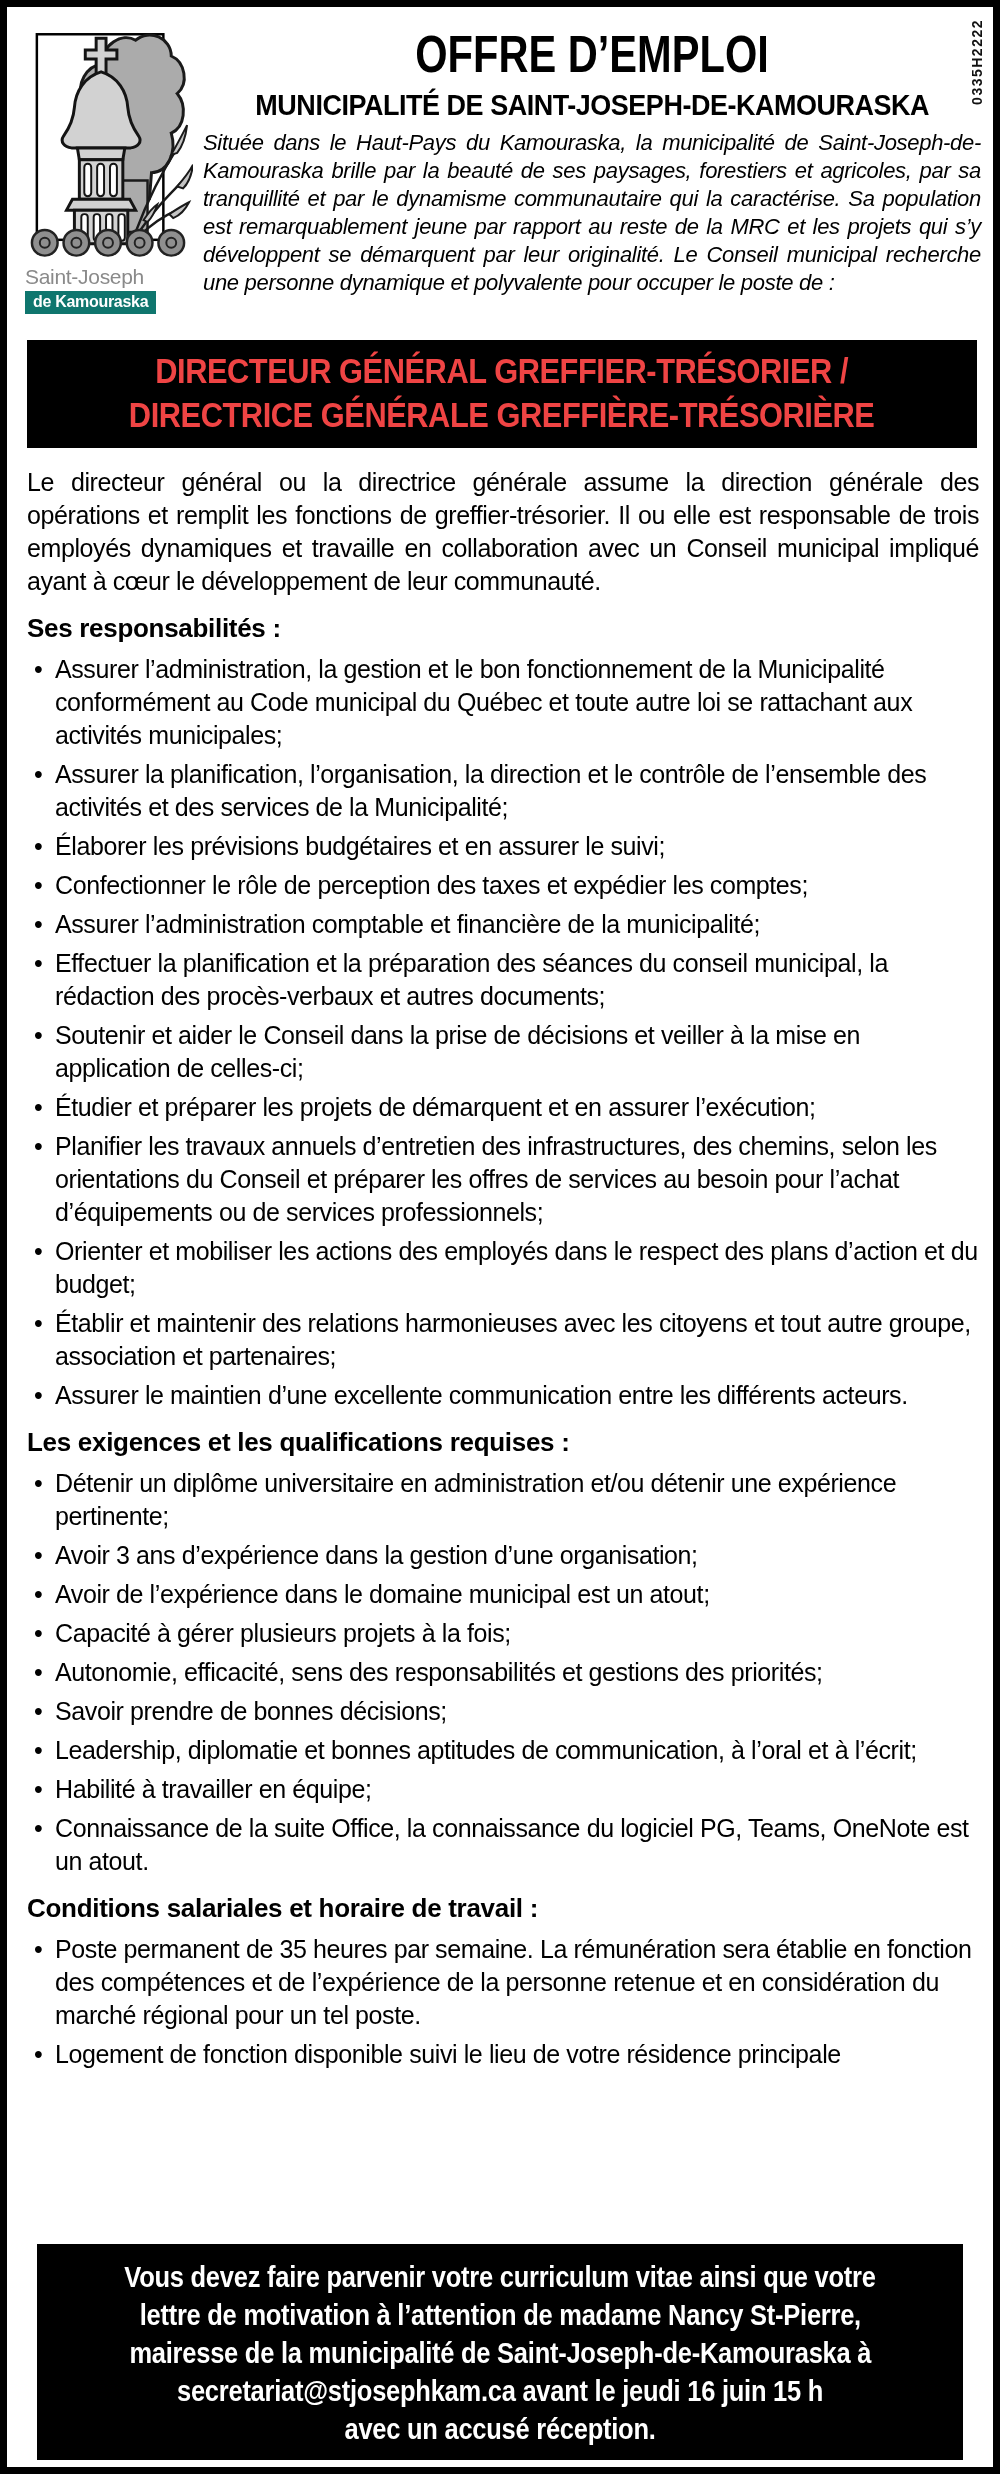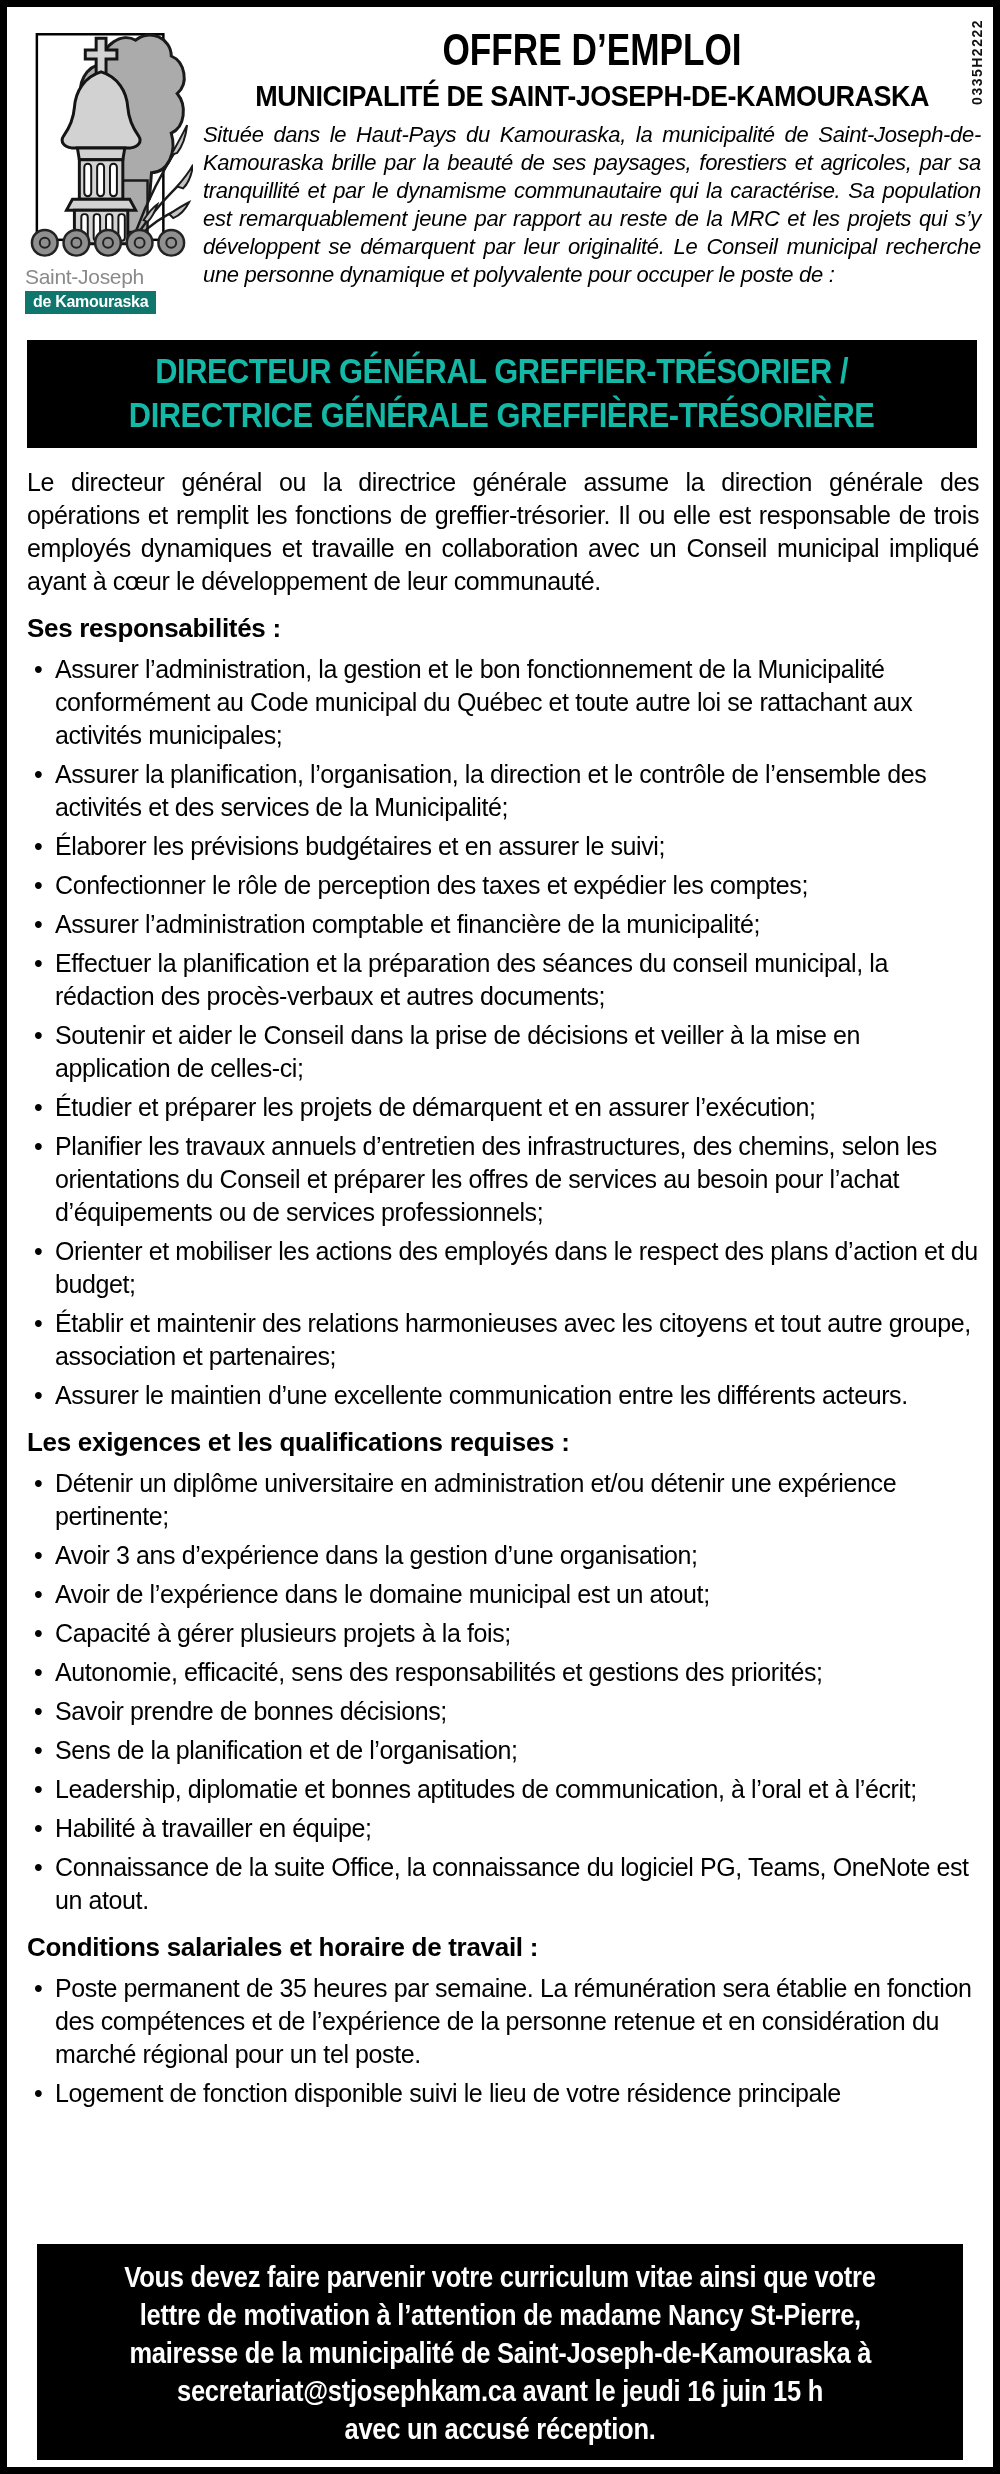--- a/index.html
+++ b/index.html
@@ -28,37 +28,37 @@
   
   .header { display: flex; padding: 14px 12px 0 18px; }
   .logo-col { width: 172px; flex: 0 0 172px; text-align: left; }
   .logo-name { color: #8a8a8a; font-size: 21px; margin-top: 2px; letter-spacing: -0.3px; }
   .logo-subwrap { margin-top: 2px; }
   .logo-sub {
     display: inline-block; background: #0f766e; color: #fff;
     font-weight: bold; font-size: 16px; padding: 2px 8px 3px; letter-spacing: -0.3px;
   }
   .header-text { flex: 1 1 auto; min-width: 0; padding-left: 6px; }
-  .ad-title { margin: 6px 0 8px; text-align: center; font-size: 44px; font-weight: bold; line-height: 1.05; }
+  .ad-title { margin: 6px 0 8px; text-align: center; font-size: 52px; font-weight: bold; line-height: 1.05; }
   .ad-title .cond { display: inline-block; transform: scaleX(0.8); transform-origin: center; white-space: nowrap; }
   .ad-subtitle { margin: 0 0 8px; text-align: center; font-size: 29px; font-weight: bold; line-height: 1.1; }
   .ad-subtitle .cond { display: inline-block; transform: scaleX(0.93); transform-origin: center; white-space: nowrap; letter-spacing: -0.5px; }
   .intro {
     margin: 6px 0 0;
     font-style: italic;
     font-size: 22px;
     line-height: 28px;
     letter-spacing: -0.3px;
     text-align: justify;
   }
   
   .title-bar {
     margin: 26px 16px 0 20px;
     background: #000;
-    color: #14b8a6;
+    color: #ef4444;
     text-align: center;
     padding: 9px 0 11px;
   }
   .bar-line { font-size: 35px; font-weight: bold; line-height: 44px; }
   .bar-line .cond { display: inline-block; transform: scaleX(0.88); transform-origin: center; white-space: nowrap; letter-spacing: -0.5px; }
   
   .body { padding: 0 14px 0 20px; }
   .desc { margin: 18px 0 0; font-size: 25px; line-height: 33px; letter-spacing: -0.4px; text-align: justify; }
   .sec-heading { margin: 15px 0 10px; font-size: 26px; font-weight: bold; line-height: 30px; letter-spacing: -0.3px; }
   ul.bullets { margin: 0; padding: 0; list-style: none; }
@@ -182,21 +182,20 @@
     </ul>
 
     <h3 class="sec-heading">Les exigences et les qualifications requises :</h3>
     <ul class="bullets">
       <li>Détenir un diplôme universitaire en administration et/ou détenir une expérience pertinente;</li>
       <li>Avoir 3 ans d’expérience dans la gestion d’une organisation;</li>
       <li>Avoir de l’expérience dans le domaine municipal est un atout;</li>
       <li>Capacité à gérer plusieurs projets à la fois;</li>
       <li>Autonomie, efficacité, sens des responsabilités et gestions des priorités;</li>
       <li>Savoir prendre de bonnes décisions;</li>
-      <li>Sens de la planification et de l’organisation;</li>
       <li>Leadership, diplomatie et bonnes aptitudes de communication, à l’oral et à l’écrit;</li>
       <li>Habilité à travailler en équipe;</li>
       <li>Connaissance de la suite Office, la connaissance du logiciel PG, Teams, OneNote est un atout.</li>
     </ul>
 
     <h3 class="sec-heading">Conditions salariales et horaire de travail :</h3>
     <ul class="bullets">
       <li>Poste permanent de 35 heures par semaine. La rémunération sera établie en fonction des compétences et de l’expérience de la personne retenue et en considération du marché régional pour un tel poste.</li>
       <li>Logement de fonction disponible suivi le lieu de votre résidence principale</li>
     </ul>

